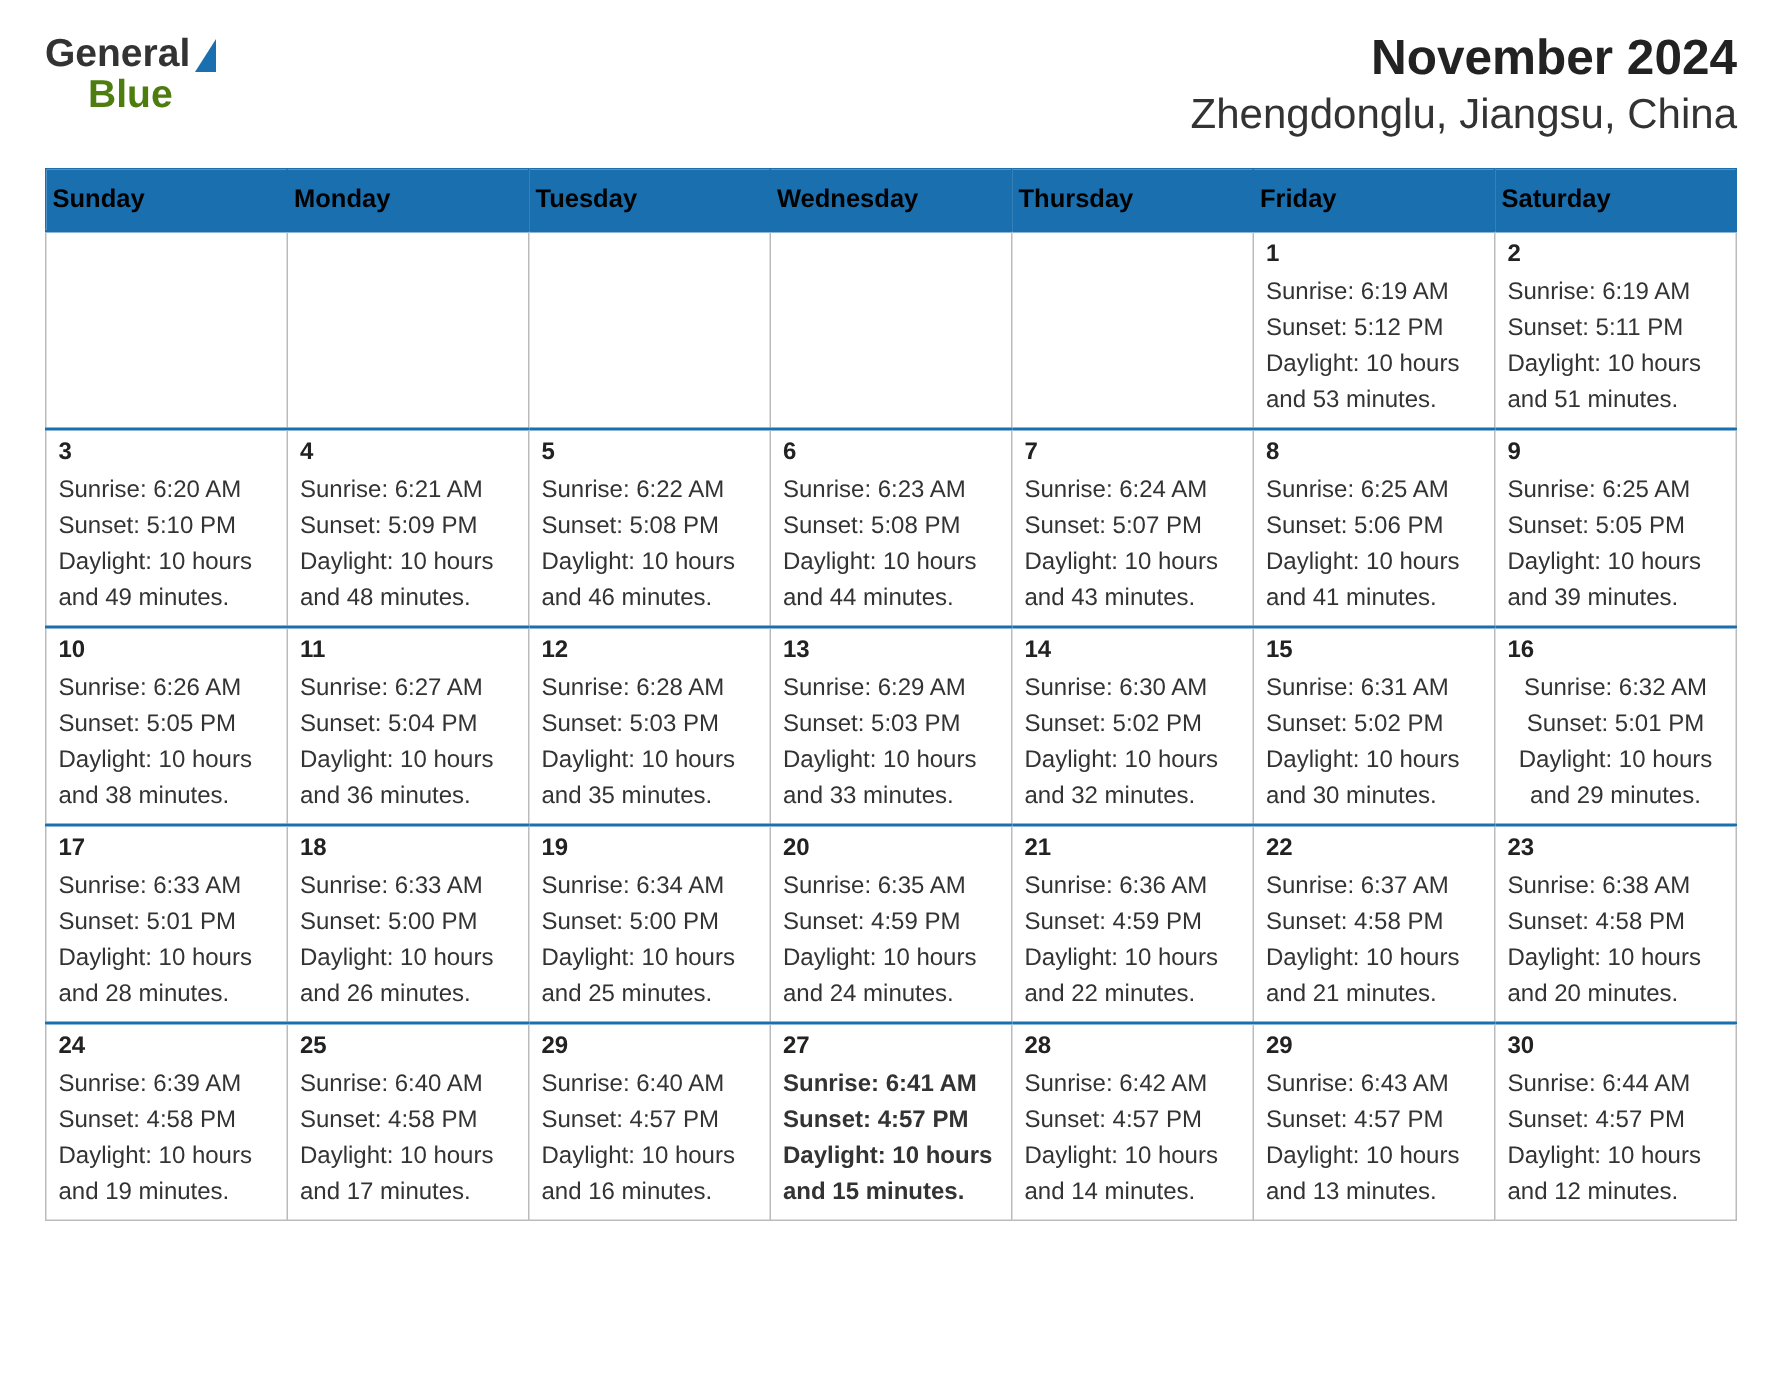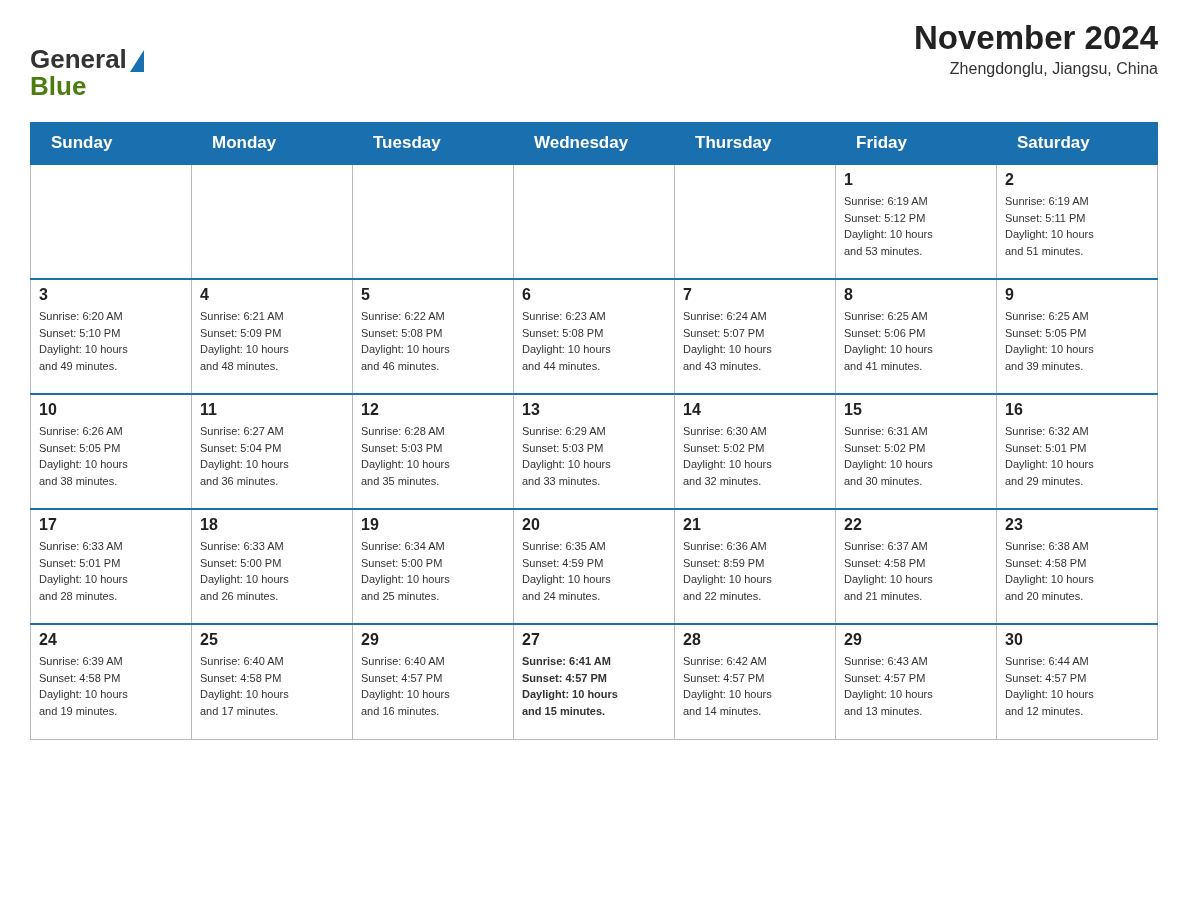--- a/index.html
+++ b/index.html
@@ -12,22 +12,21 @@
     }
     .header {
       display: flex;
       justify-content: space-between;
       align-items: flex-start;
       margin-bottom: 20px;
     }
     .logo {
       display: flex;
       flex-direction: column;
-      align-items: flex-start;
-      margin-top: 24px;
+      align-items: center;
     }
     .logo-top {
       display: flex;
       align-items: center;
     }
     .logo-general {
       font-size: 26px;
       font-weight: bold;
       color: #333;
     }
@@ -49,56 +48,56 @@
     .header-right {
       text-align: right;
     }
     .month-title {
       font-size: 33px;
       font-weight: bold;
       color: #222;
       line-height: 1.1;
     }
     .location {
-      font-size: 16px;
+      font-size: 28px;
       color: #333;
       margin-top: 4px;
     }
     .calendar {
       width: 100%;
       border-collapse: collapse;
       border: 1px solid #999;
     }
     .calendar th {
       background-color: #1a6faf;
-      color: #ffffff;
+      color: #000000;
       font-size: 17px;
       font-weight: bold;
-      padding: 10px 20px;
+      padding: 10px 4px;
       text-align: left;
       border: 1px solid #1a6faf;
     }
     .calendar td {
       width: calc(100% / 7);
       vertical-align: top;
       padding: 6px 8px;
       border: 1px solid #bbb;
       height: 115px;
       font-size: 13px;
       color: #333;
     }
     .day-number {
       font-size: 16px;
       font-weight: bold;
       color: #222;
       display: block;
       margin-bottom: 4px;
     }
     .day-info {
-      font-size: 11px;
+      font-size: 16px;
       color: #333;
       line-height: 1.5;
     }
     .empty {
       background: #fff;
     }
     .week-row td {
       border-top: 2px solid #1a6faf;
     }
   </style>
@@ -242,21 +241,21 @@
         </td>
         <td>
           <span class="day-number">15</span>
           <div class="day-info" style="white-space: pre-line;">Sunrise: 6:31 AM
 Sunset: 5:02 PM
 Daylight: 10 hours
 and 30 minutes.</div>
         </td>
         <td>
           <span class="day-number">16</span>
-          <div class="day-info" style="white-space: pre-line;">Sunrise: 6:32 AM
+          <div class="day-info" style="white-space: pre-line; text-align: center;">Sunrise: 6:32 AM
 Sunset: 5:01 PM
 Daylight: 10 hours
 and 29 minutes.</div>
         </td>
       </tr>
       <tr class="week-row">
         <td>
           <span class="day-number">17</span>
           <div class="day-info" style="white-space: pre-line;">Sunrise: 6:33 AM
 Sunset: 5:01 PM
@@ -280,21 +279,21 @@
         <td>
           <span class="day-number">20</span>
           <div class="day-info" style="white-space: pre-line;">Sunrise: 6:35 AM
 Sunset: 4:59 PM
 Daylight: 10 hours
 and 24 minutes.</div>
         </td>
         <td>
           <span class="day-number">21</span>
           <div class="day-info" style="white-space: pre-line;">Sunrise: 6:36 AM
-Sunset: 8:59 PM
+Sunset: 4:59 PM
 Daylight: 10 hours
 and 22 minutes.</div>
         </td>
         <td>
           <span class="day-number">22</span>
           <div class="day-info" style="white-space: pre-line;">Sunrise: 6:37 AM
 Sunset: 4:58 PM
 Daylight: 10 hours
 and 21 minutes.</div>
         </td>

